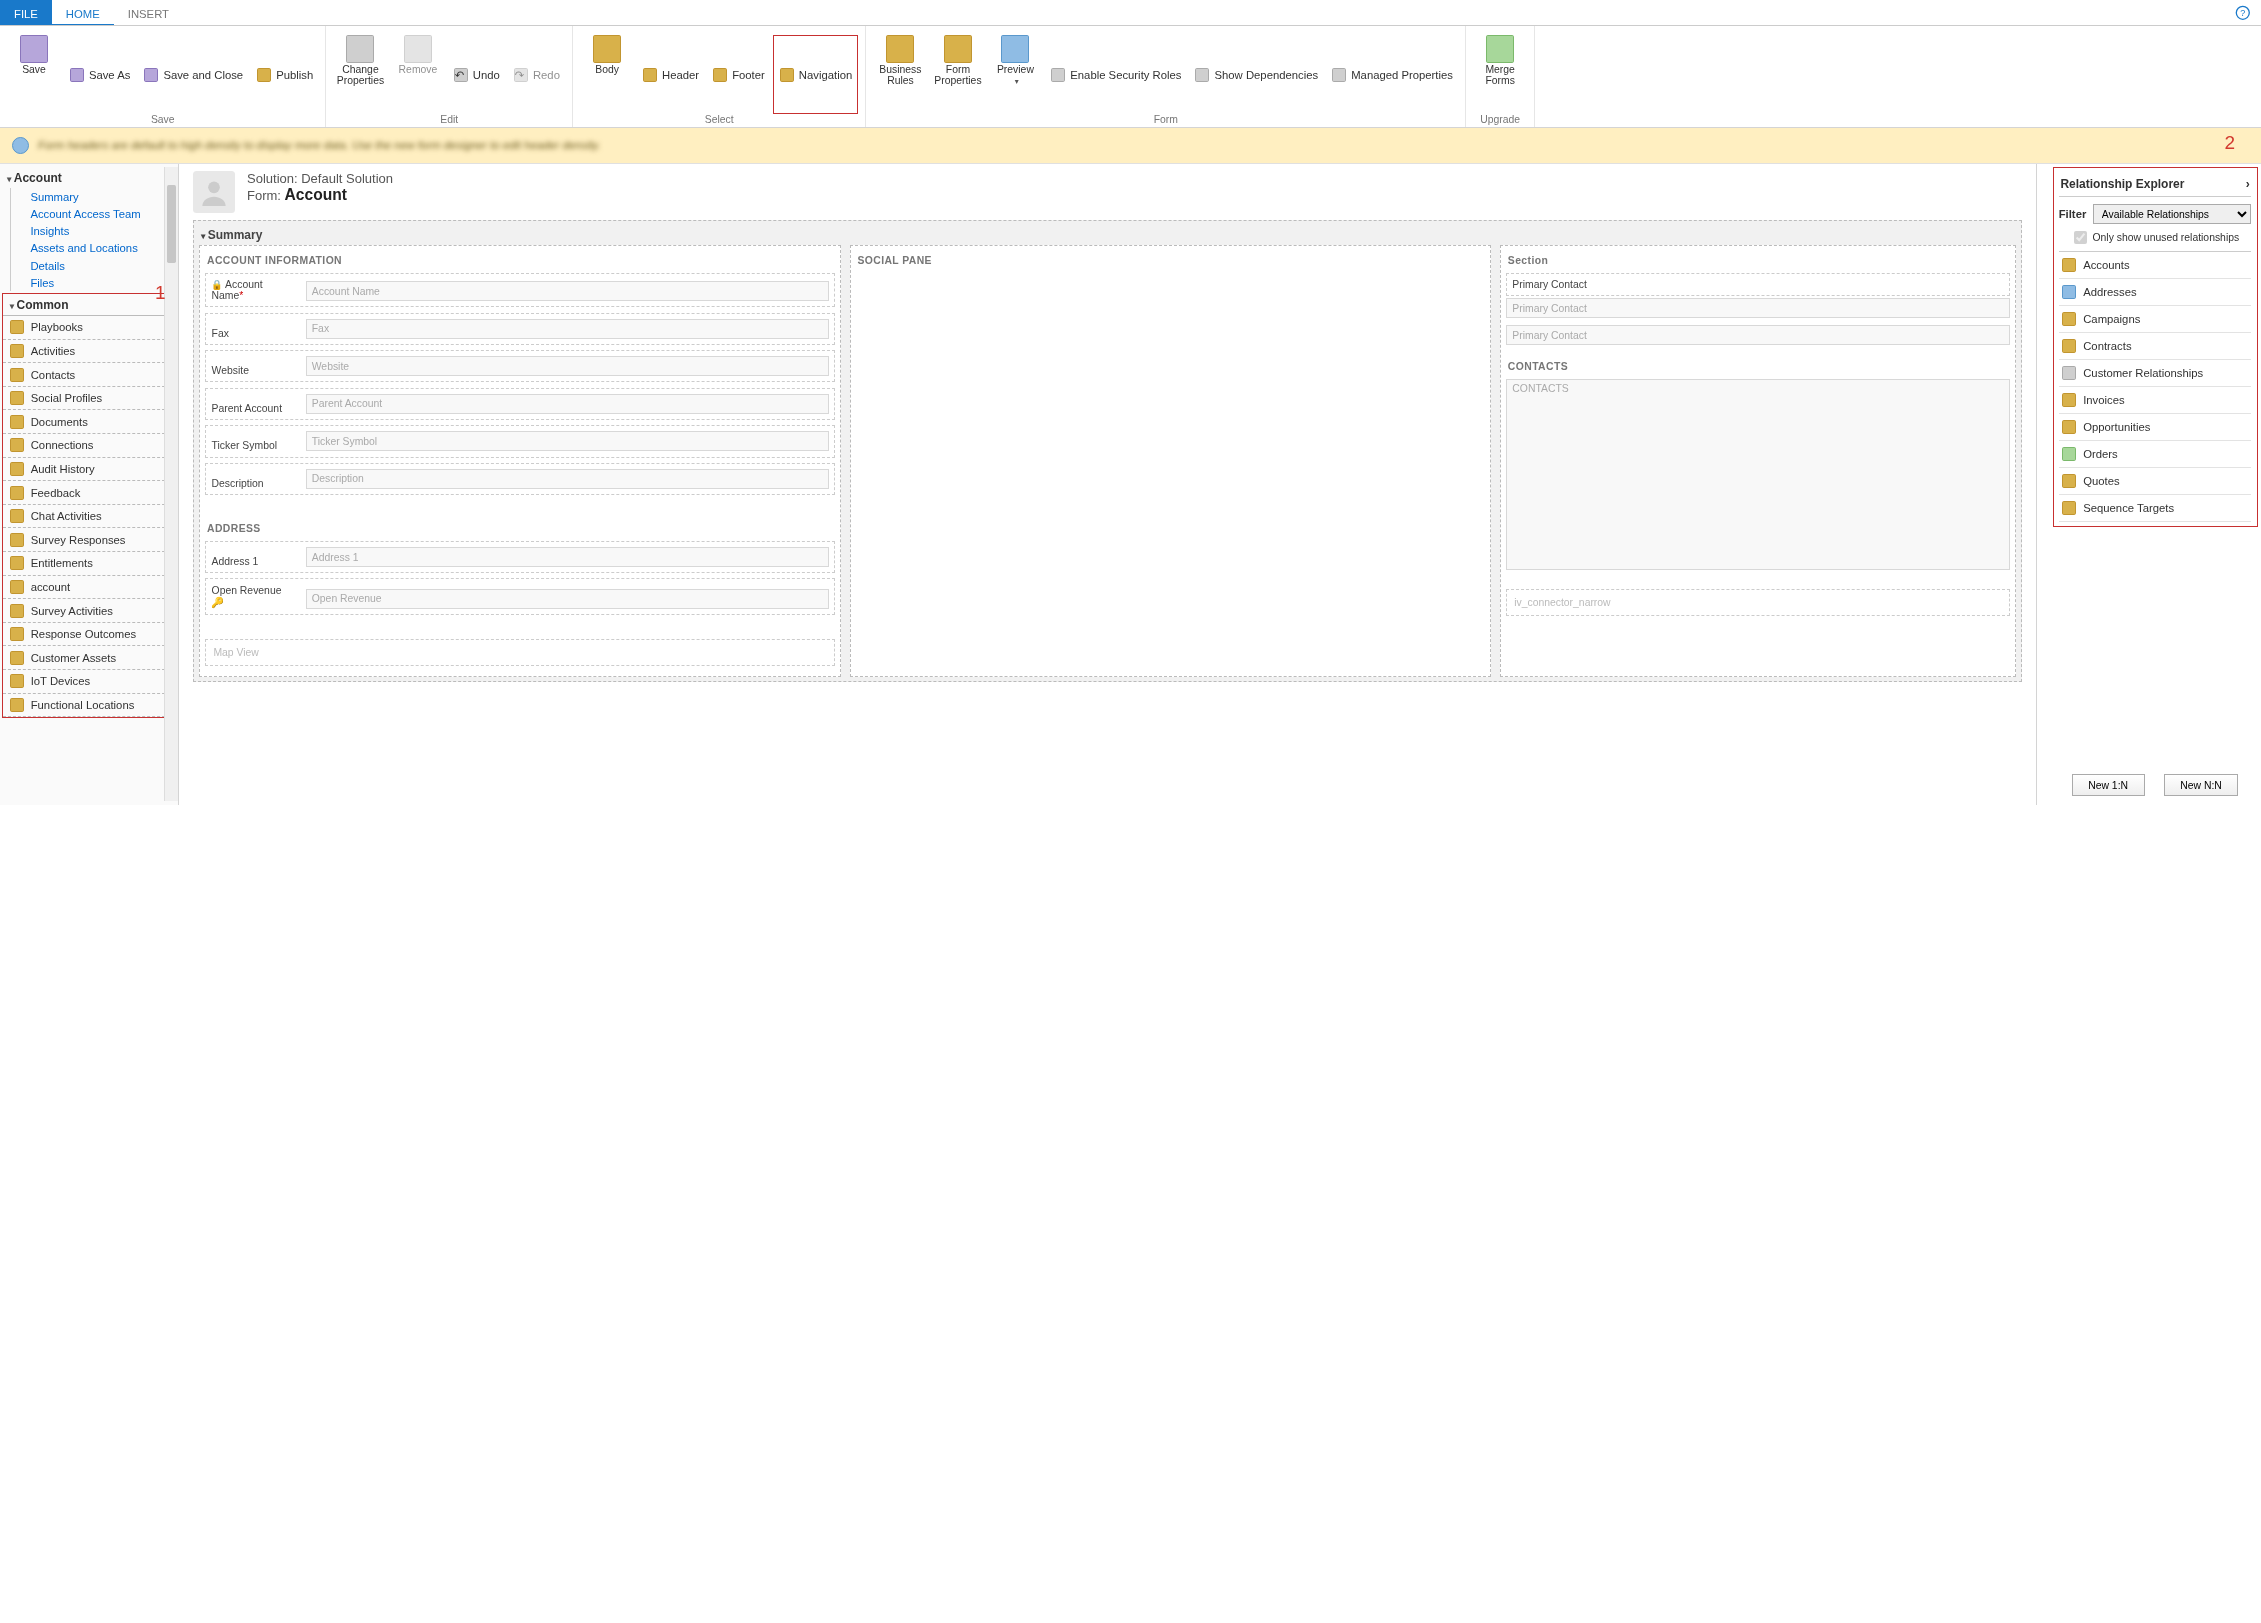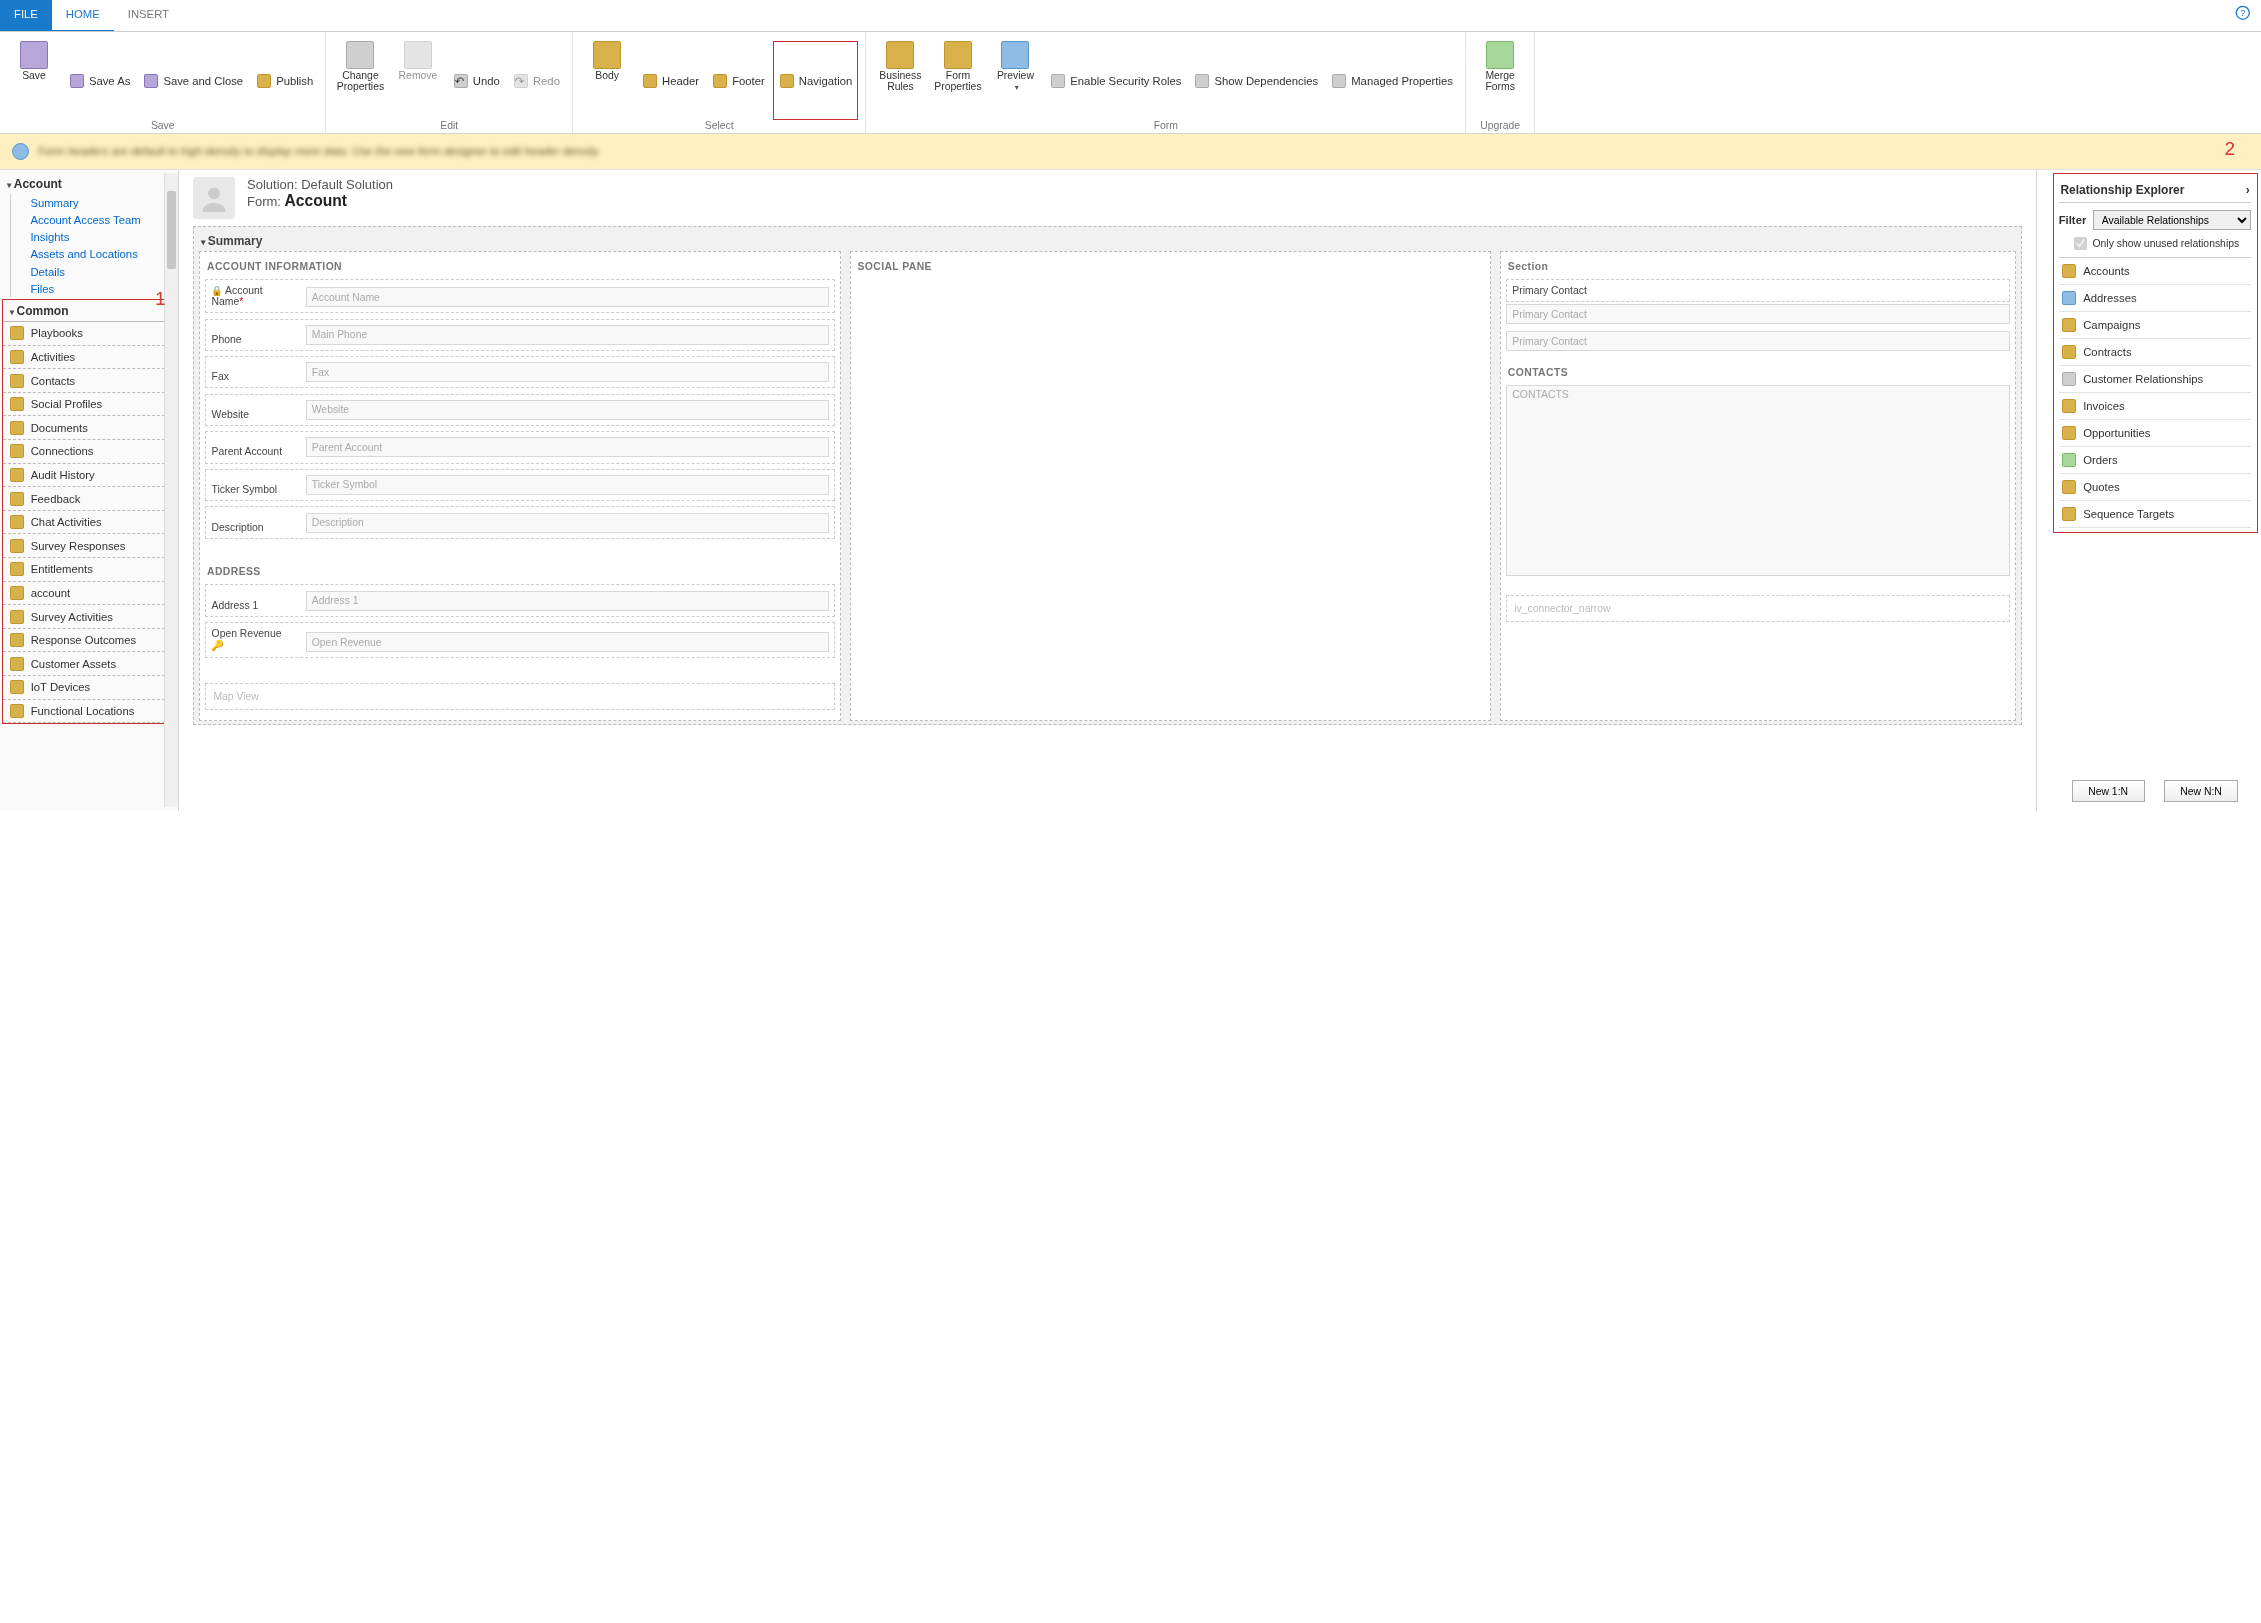--- a/index.html
+++ b/index.html
@@ -1,19 +1,19 @@
 <!DOCTYPE html>
 <html style="font-size:14px"><head>
 <meta charset="utf-8">
 <style>
 * { box-sizing: border-box; margin: 0; padding: 0; font-family: "Segoe UI", Tahoma, sans-serif; }
 body { font-size: 11.3px; color: #323232; background: #fff; }
 
 
-.ribbon-tabs { display: flex; align-items: stretch; height: 32px; border-bottom: 0.9px solid #ccc; position: relative; }
+.ribbon-tabs { display: flex; align-items: stretch; height: 26px; border-bottom: 0.9px solid #ccc; position: relative; }
 .ribbon-tab { padding: 0 14px; line-height: 28px; cursor: pointer; color: #767676; font-size: 11.3px; }
 .ribbon-tab.file { background: #1979CA; color: #fff; }
 .ribbon-tab.active { color: #1979CA; border-bottom: 1.7px solid #1979CA; }
 .help-icon { position: absolute; right: 10.4px; top: 5.2px; width: 15.6px; height: 15.6px; color: #1979CA; cursor: pointer; }
 
 .ribbon-body { display: flex; border-bottom: 0.9px solid #d4d4d4; height: 102px; background: #fff; }
 .ribbon-group { border-right: 0.9px solid #e6e6e6; padding: 3.5px 7px 0 7px; display: flex; flex-direction: column; justify-content: space-between; }
 .ribbon-group-label { text-align: center; font-size: 10.4px; color: #767676; padding-bottom: 1.7px; }
 .ribbon-row { display: flex; gap: 3.5px; flex: 1; }
 .ribbon-big { display: flex; flex-direction: column; align-items: center; justify-content: flex-start; width: 54px; padding-top: 5.2px; cursor: pointer; text-align: center; font-size: 10.4px; gap: 1.7px;}
@@ -330,24 +330,20 @@
       <div class="section-title">Summary</div>
       <div class="cols">
 
         <div class="col">
           <div class="col-header">ACCOUNT INFORMATION</div>
           <div class="field-row">
             <div class="field-label"><span class="lock">🔒</span><span>Account Name</span><span class="req">*</span></div>
             <div class="field-input">Account Name</div>
           </div>
           <div class="field-row">
-              <div class="field-label">Phone</div>
-              <div class="field-input">Main Phone</div>
-            </div>
-          <div class="field-row">
               <div class="field-label">Fax</div>
               <div class="field-input">Fax</div>
             </div>
           <div class="field-row">
               <div class="field-label">Website</div>
               <div class="field-input">Website</div>
             </div>
           <div class="field-row">
               <div class="field-label">Parent Account</div>
               <div class="field-input">Parent Account</div>

